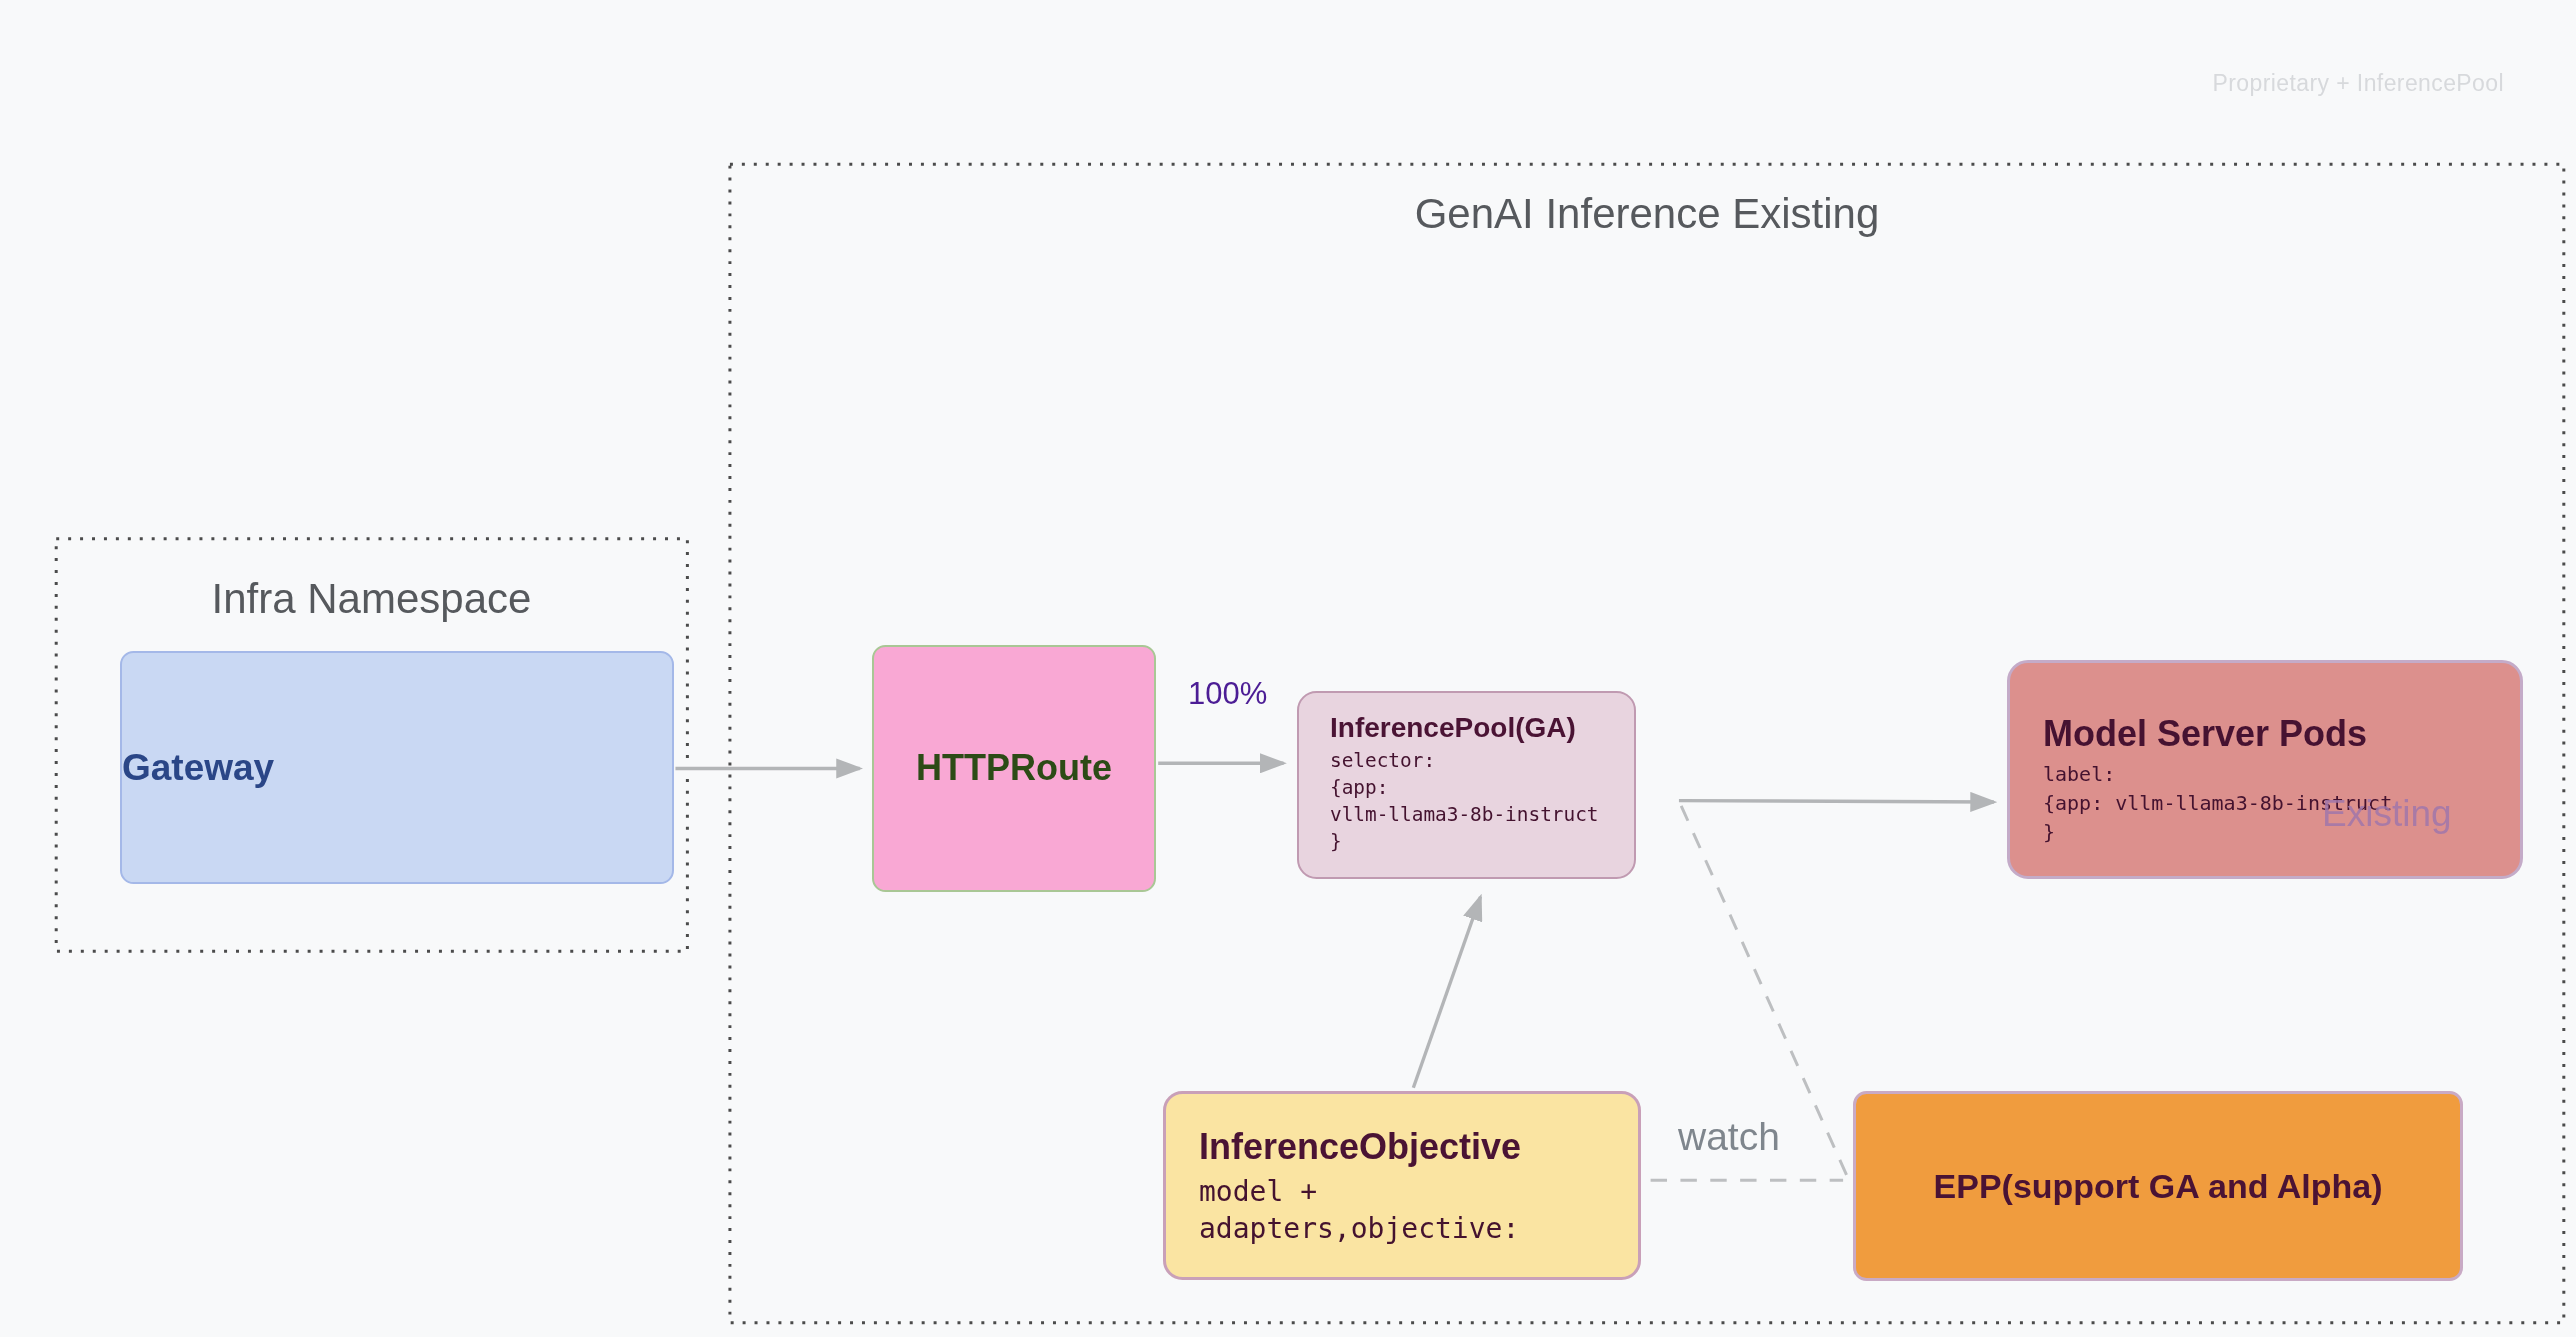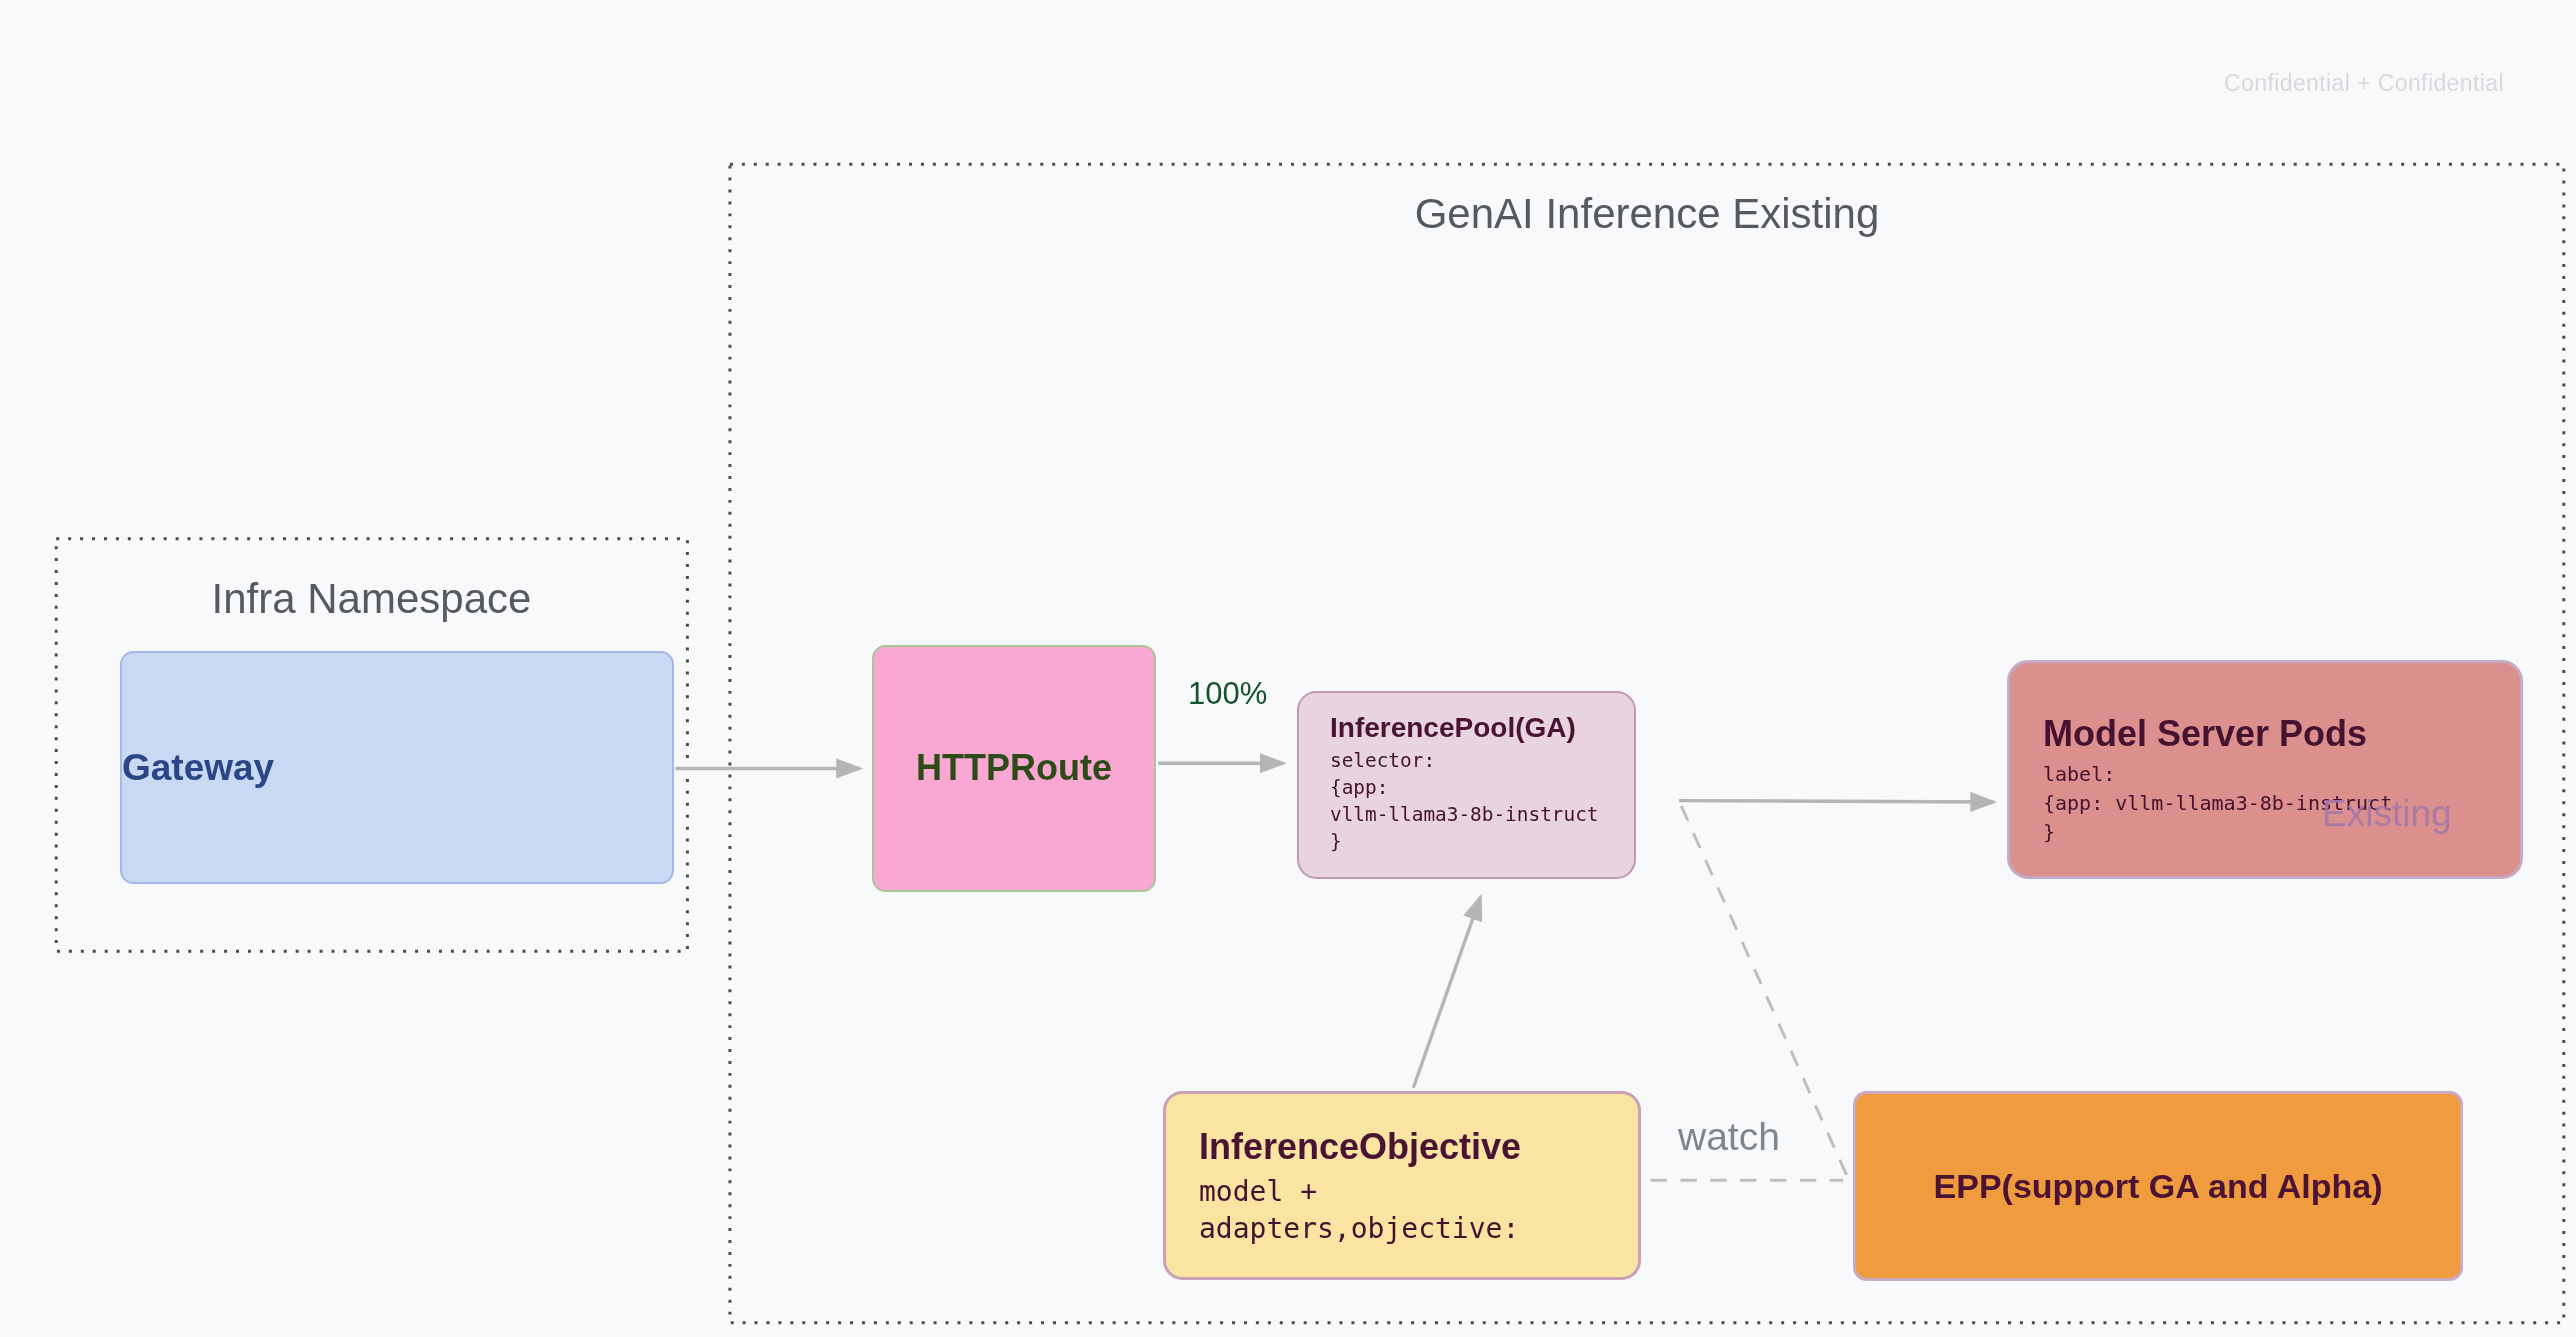--- a/index.html
+++ b/index.html
@@ -81,33 +81,33 @@
   .node.objective .node-body  { font-size: 28px; line-height: 37px; margin-top: 6px; }
 
   .node.epp {
     left: 1853px; top: 1091px; width: 610px; height: 190px;
     background: #f09c3e; border: 3.7px solid #c9aac5; border-radius: 13.4px;
     display: flex; align-items: center; justify-content: center;
   }
   .node.epp .node-title { font-size: 34px; }
 
   .edge-label { position: absolute; }
-  .edge-label.percent { left: 1188px; top: 676px; font-size: 31px; color: #14532d; }
+  .edge-label.percent { left: 1188px; top: 676px; font-size: 31px; color: #4c1d95; }
   .edge-label.watch   { left: 1678px; top: 1115px; font-size: 39px; color: #7f868d; }
   .status-tag {
     position: absolute; left: 2322px; top: 793px;
     font-size: 37px; color: #a177ab; opacity: 0.85;
   }
 </style>
 </head>
 <body>
 
 <div class="stage">
 
-  <div class="confidential">Confidential + Confidential</div>
+  <div class="confidential">Proprietary + InferencePool</div>
 
   <svg class="connectors" viewBox="0 0 3452 1792" xmlns="http://www.w3.org/2000/svg">
     <defs>
       <marker id="arrowhead" markerWidth="8" markerHeight="6" refX="7" refY="3" orient="auto" markerUnits="strokeWidth">
         <path d="M0,0 L8,3 L0,6 Z" fill="#b3b5b7"></path>
       </marker>
     </defs>
 
     <rect x="75" y="722" width="846" height="553" fill="none" stroke="#4b4b4b" stroke-width="4" stroke-dasharray="4 12"></rect>
     <rect x="978" y="220" width="2458" height="1553" fill="none" stroke="#4b4b4b" stroke-width="4" stroke-dasharray="4 12"></rect>

